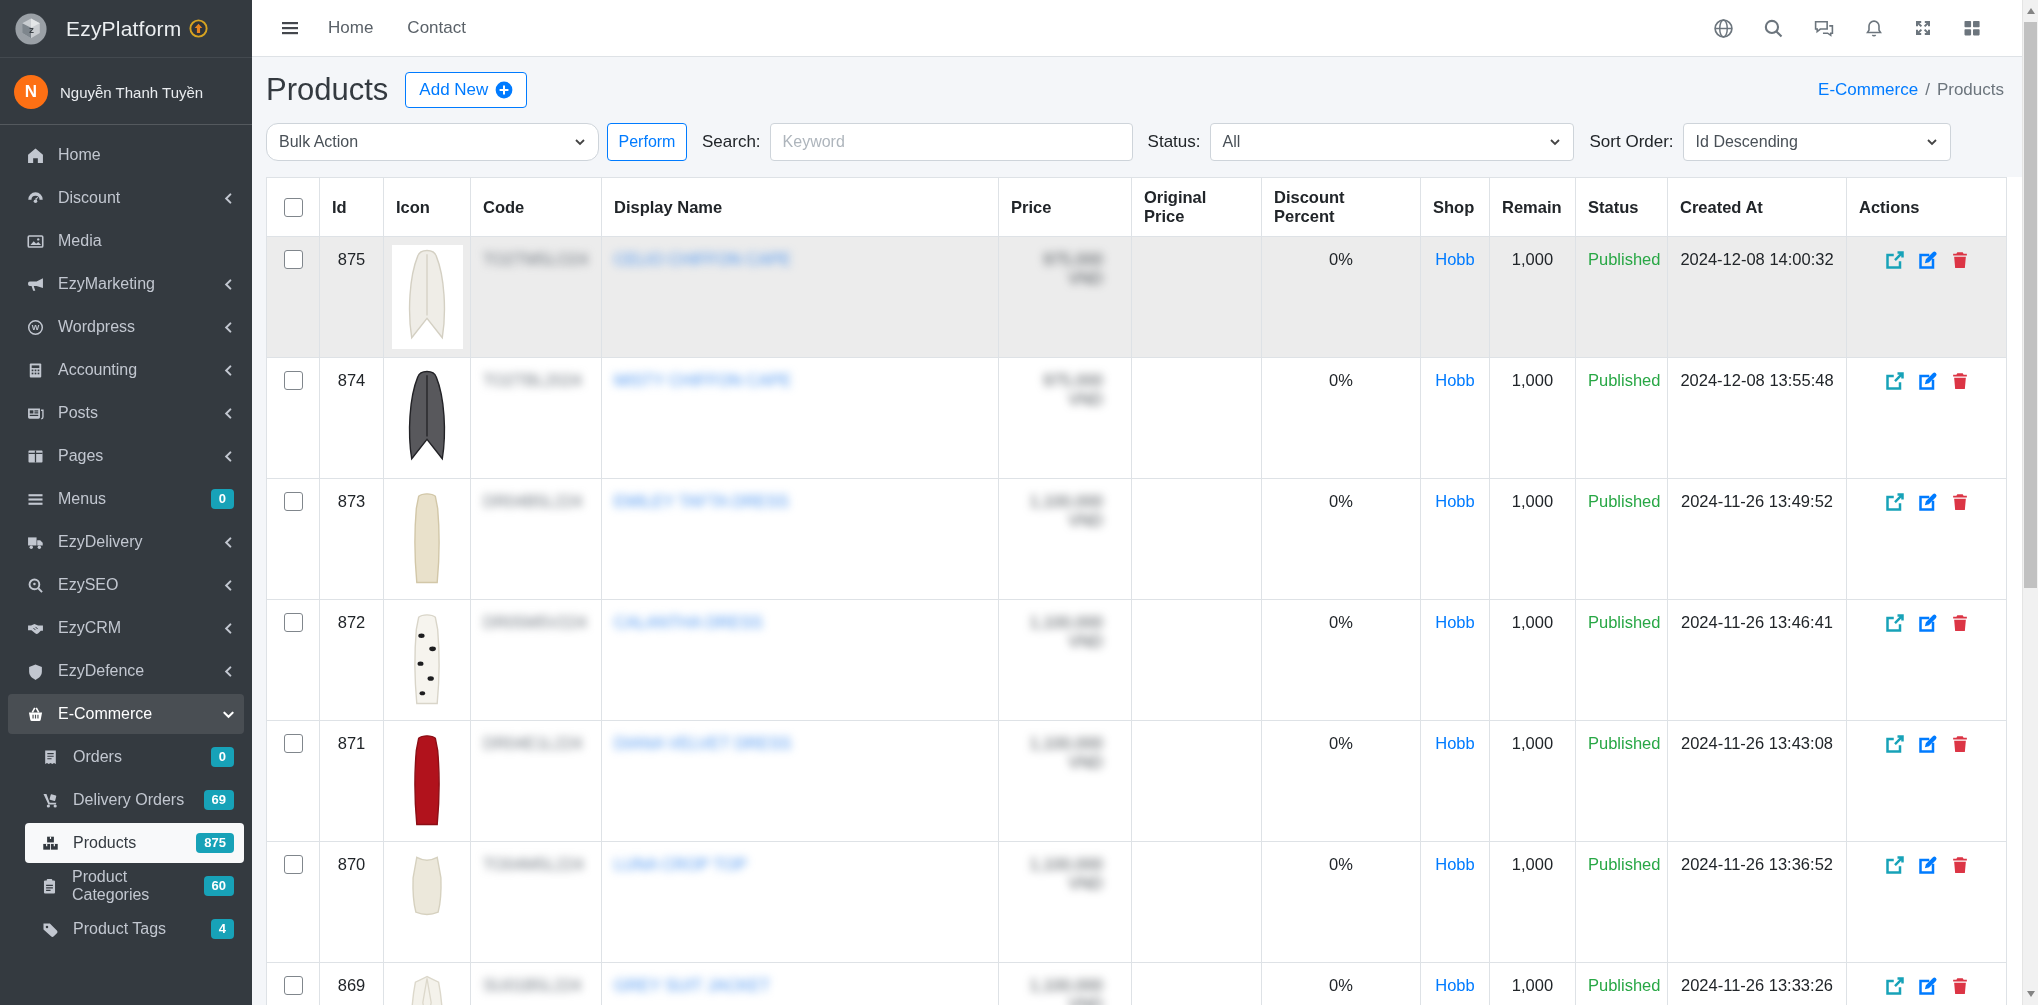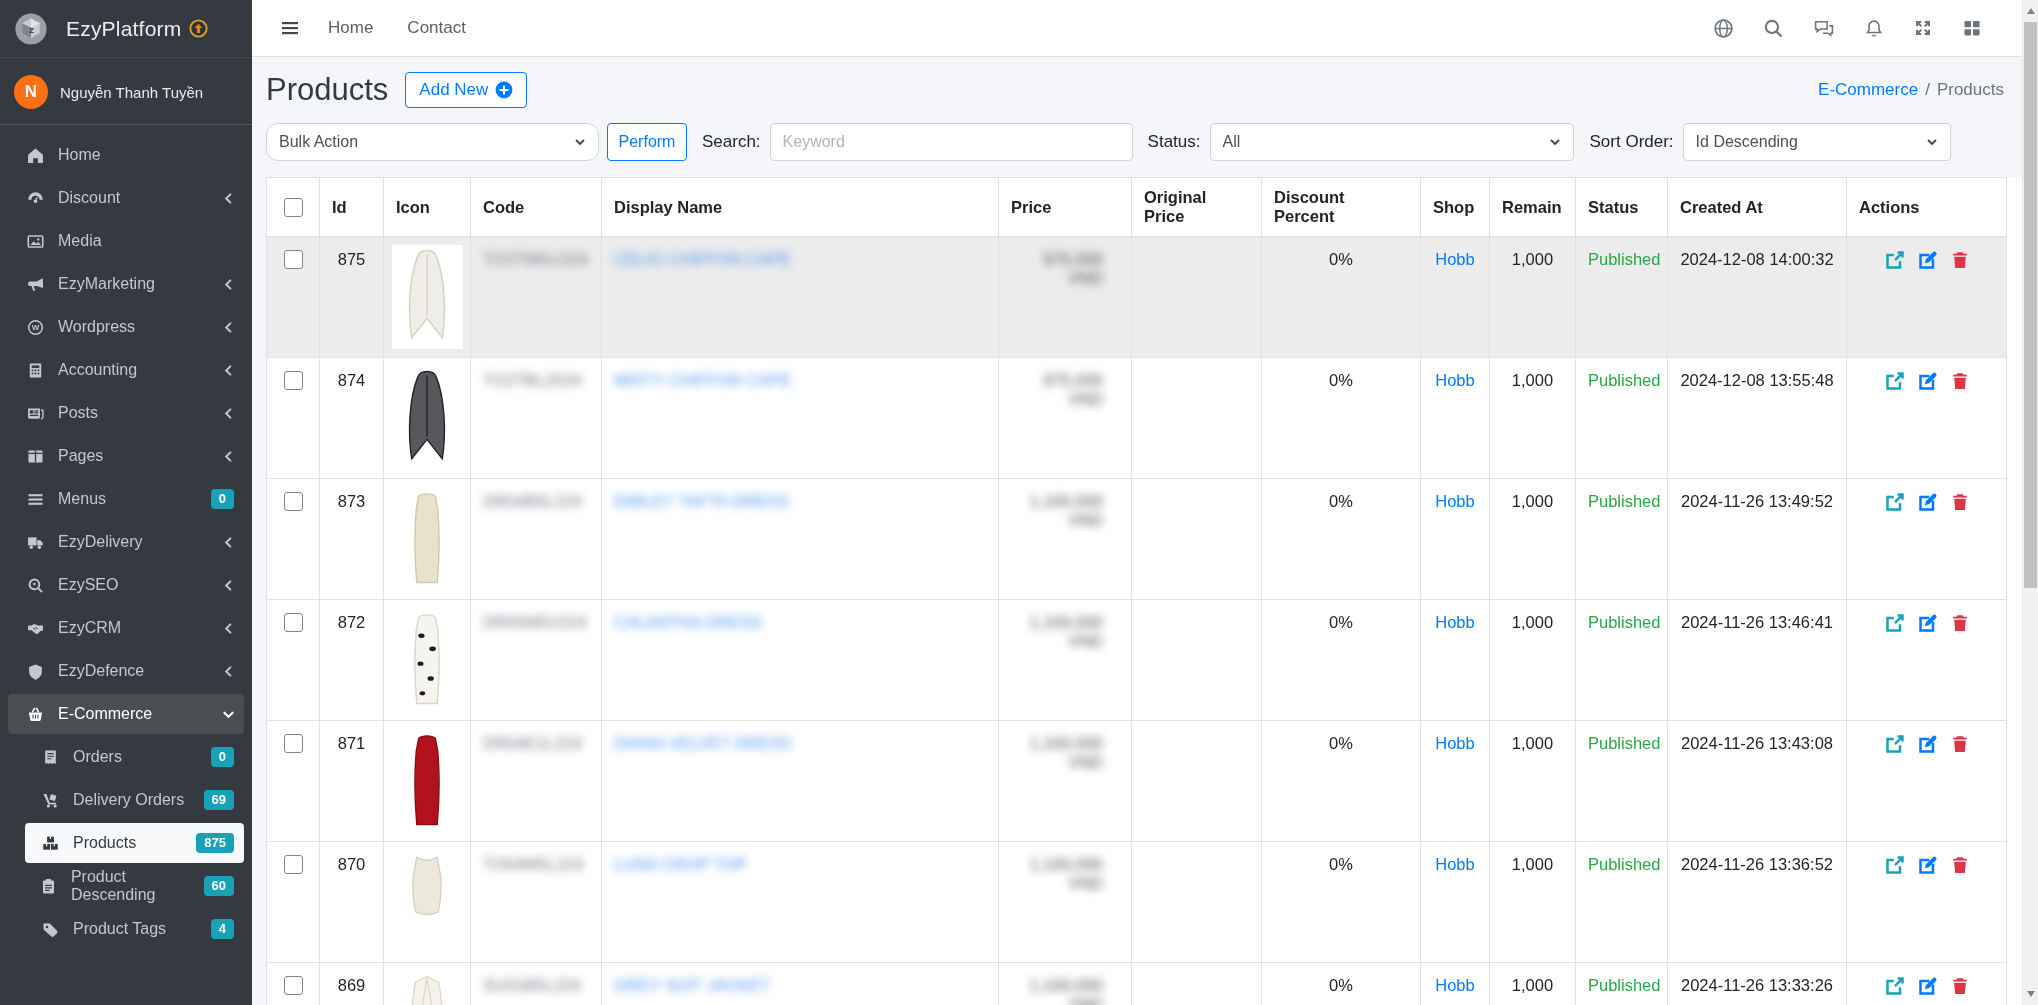--- a/index.html
+++ b/index.html
@@ -341,21 +341,21 @@
           <span class="badge">875</span>
         </li>
         <li class="sub ">
           <span class="nav-icon">
             <svg width="17" height="17" viewBox="0 0 16 16" fill="currentColor">
               <rect x="2.8" y="2.4" width="10.4" height="12.2" rx="1"></rect>
               <rect x="5.4" y="1" width="5.2" height="3" rx="0.8"></rect>
               <path d="M4.8 7h6.4M4.8 9.3h6.4M4.8 11.6h4.2" stroke="#343a40" stroke-width="1.1"></path>
             </svg>
           </span>
-          <span class="nav-label">Product Descending</span>
+          <span class="nav-label">Product Categories</span>
           <span class="badge">60</span>
         </li>
         <li class="sub ">
           <span class="nav-icon">
             <svg width="17" height="17" viewBox="0 0 16 16" fill="currentColor">
               <path d="M1.4 2.4h6L14 8.9a1.8 1.8 0 0 1 0 2.6l-2.9 2.9a1.8 1.8 0 0 1-2.6 0L1.4 7.9z"></path>
               <circle cx="4.7" cy="5.6" r="1.2" fill="#343a40"></circle>
             </svg>
           </span>
           <span class="nav-label">Product Tags</span>

